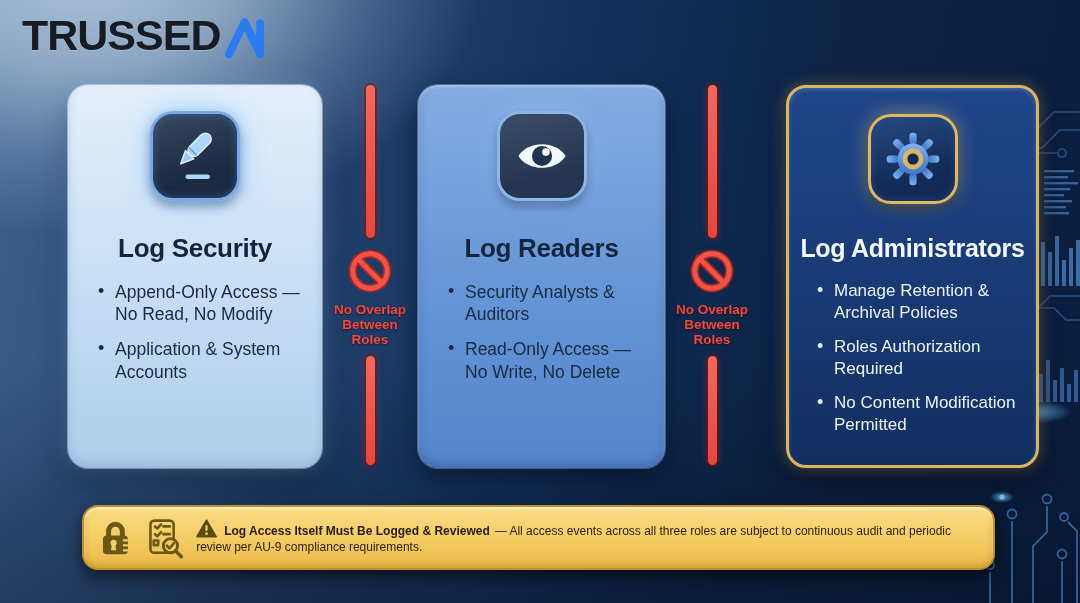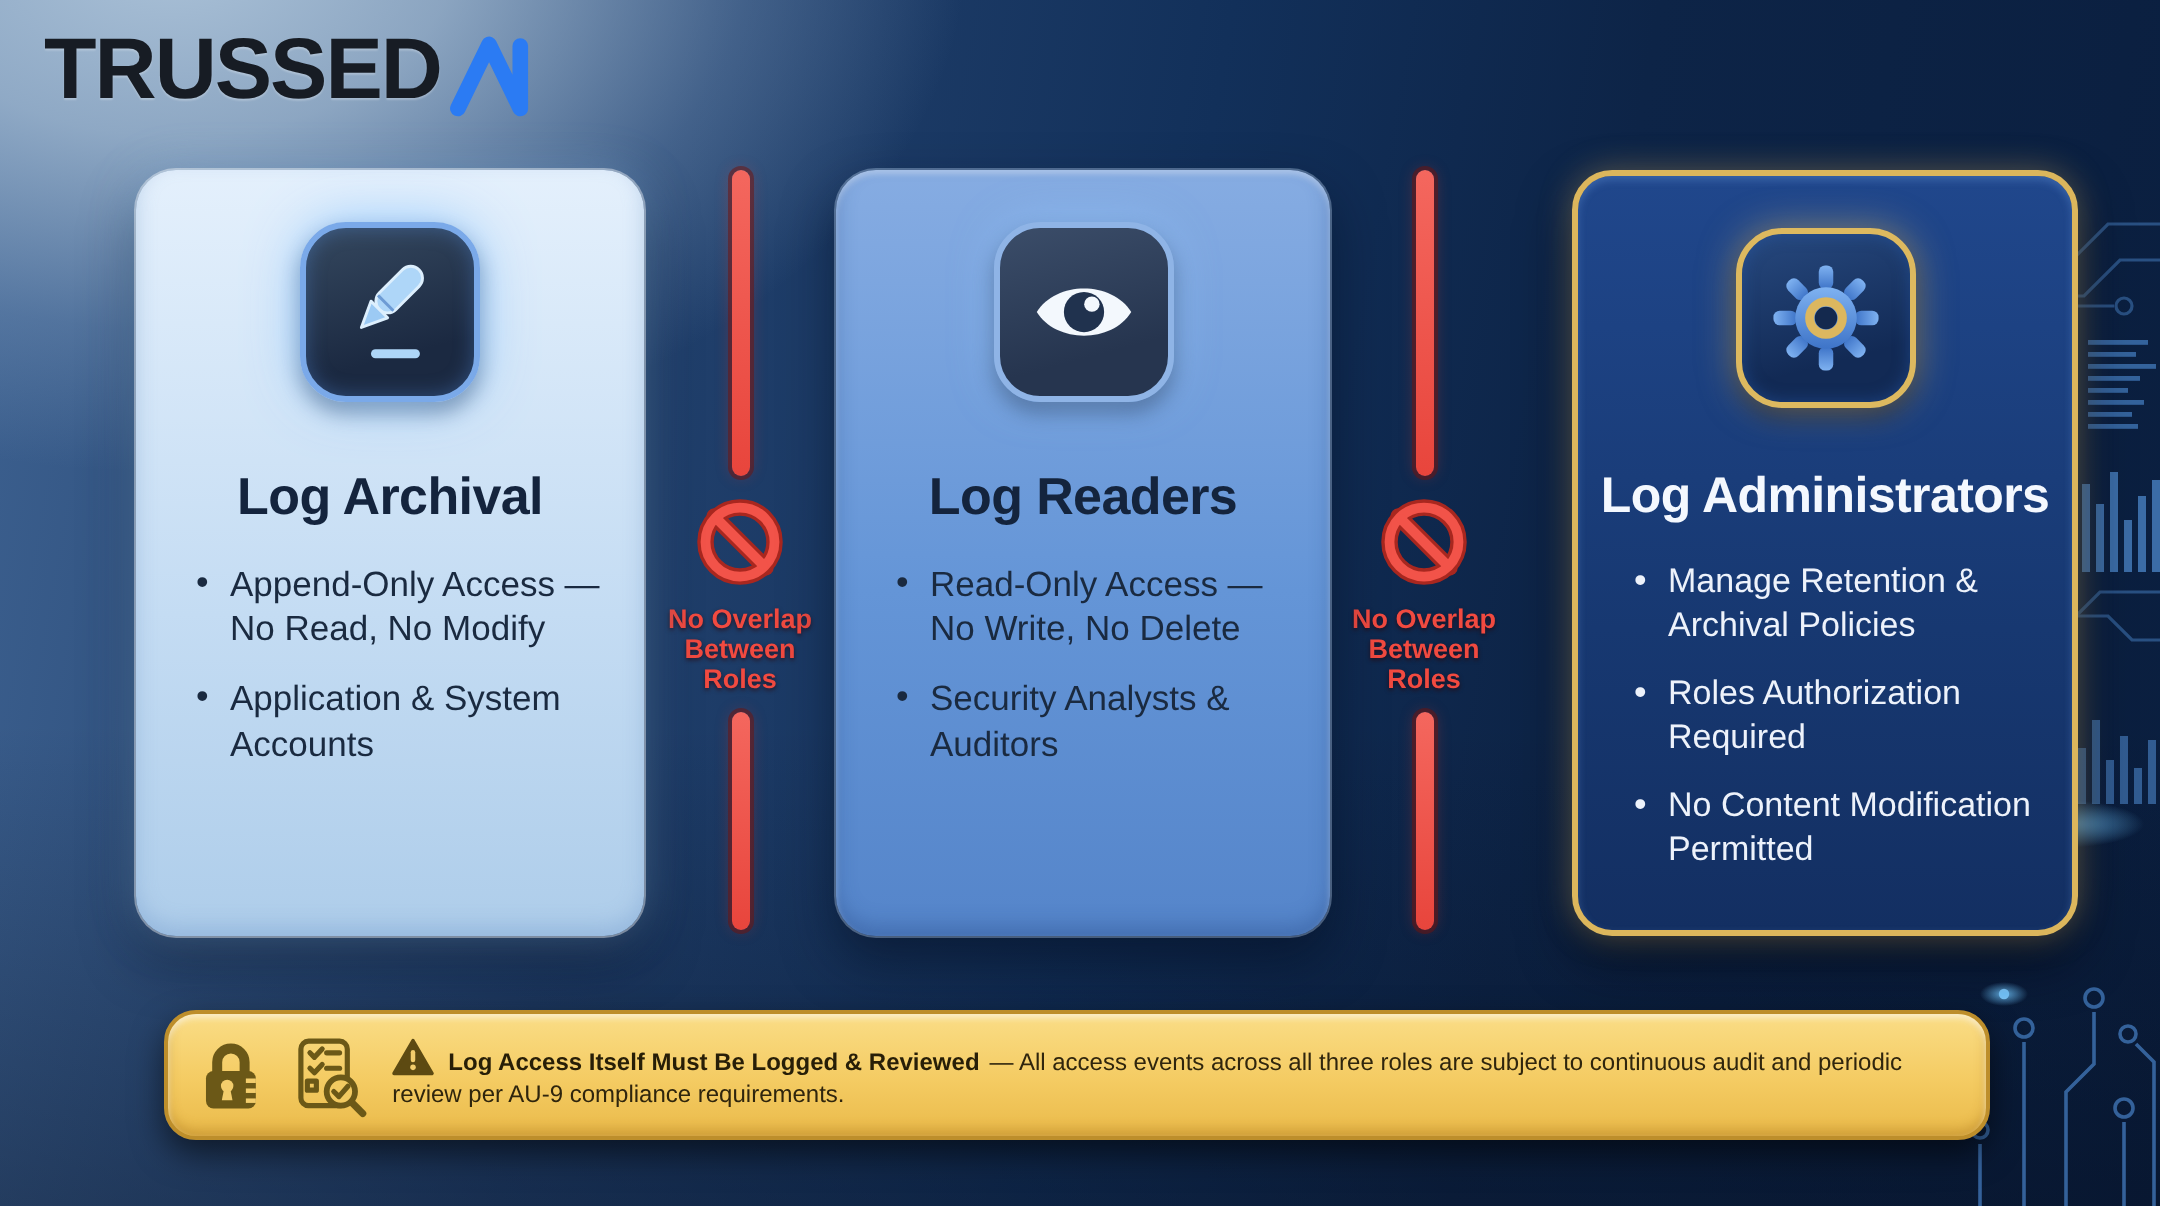--- a/index.html
+++ b/index.html
@@ -164,21 +164,21 @@
     <div class="tile tile-1">
       <svg width="58" height="58" viewBox="0 0 64 64">
         <g transform="rotate(45 30 26)">
           <rect x="24" y="1" width="13" height="31" rx="6.5" fill="#aed6f8" stroke="#ddeffd" stroke-width="1.6"></rect>
           <line x1="24.5" y1="27" x2="36.5" y2="27" stroke="#6d9bd4" stroke-width="1.6"></line>
           <path d="M24 32 h13 l-6.5 14 z" fill="#9ccaf4" stroke="#ddeffd" stroke-width="1.6" stroke-linejoin="round"></path>
         </g>
         <line x1="24" y1="55" x2="46" y2="55" stroke="#aed6f8" stroke-width="5" stroke-linecap="round"></line>
       </svg>
     </div>
-    <h2>Log Archival</h2>
+    <h2>Log Security</h2>
     <ul>
       <li>Append-Only Access — No Read, No Modify</li>
       <li>Application &amp; System Accounts</li>
     </ul>
   </div>
 
   <div class="divider divider--1">
     <div class="vline v-top"></div>
     <svg class="no-icon" width="48" height="48" viewBox="0 0 64 64">
       <circle cx="32" cy="32" r="23" fill="none" stroke="#a8271f" stroke-width="11"></circle>
@@ -195,22 +195,22 @@
   <div class="card card--mid">
     <div class="tile tile-2">
       <svg width="60" height="56" viewBox="0 0 64 64">
         <path d="M5 32 C 16 14, 48 14, 59 32 C 48 50, 16 50, 5 32 Z" fill="#f3f8fd"></path>
         <circle cx="32" cy="32" r="11.5" fill="#20324e"></circle>
         <circle cx="36.5" cy="27.5" r="4.4" fill="#f3f8fd"></circle>
       </svg>
     </div>
     <h2>Log Readers</h2>
     <ul>
+      <li>Security Analysts &amp; Auditors</li>
       <li>Read-Only Access — No Write, No Delete</li>
-      <li>Security Analysts &amp; Auditors</li>
     </ul>
   </div>
 
   <div class="divider divider--2">
     <div class="vline v-top"></div>
     <svg class="no-icon" width="48" height="48" viewBox="0 0 64 64">
       <circle cx="32" cy="32" r="23" fill="none" stroke="#a8271f" stroke-width="11"></circle>
       <line x1="15" y1="15" x2="49" y2="49" stroke="#a8271f" stroke-width="11" stroke-linecap="round"></line>
       <circle cx="32" cy="32" r="23" fill="none" stroke="#f25349" stroke-width="6.5"></circle>
       <line x1="16.5" y1="16.5" x2="47.5" y2="47.5" stroke="#f25349" stroke-width="6.5" stroke-linecap="round"></line>

